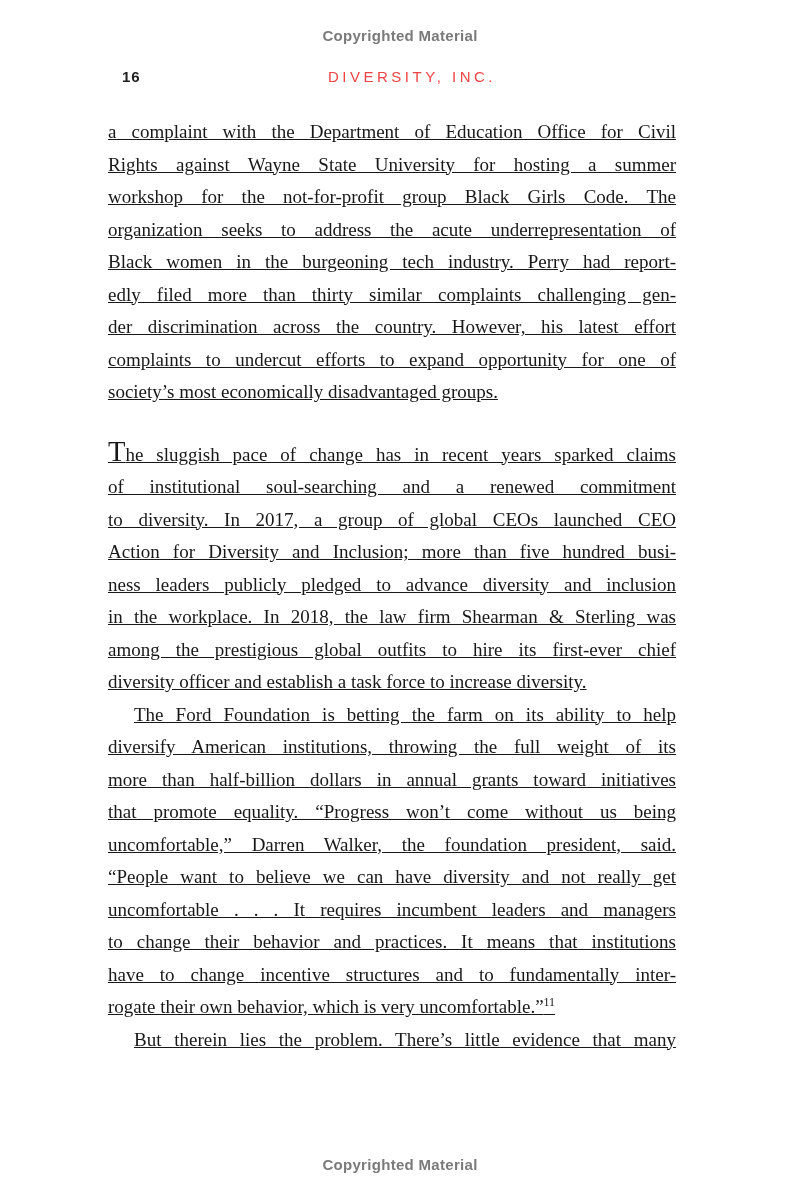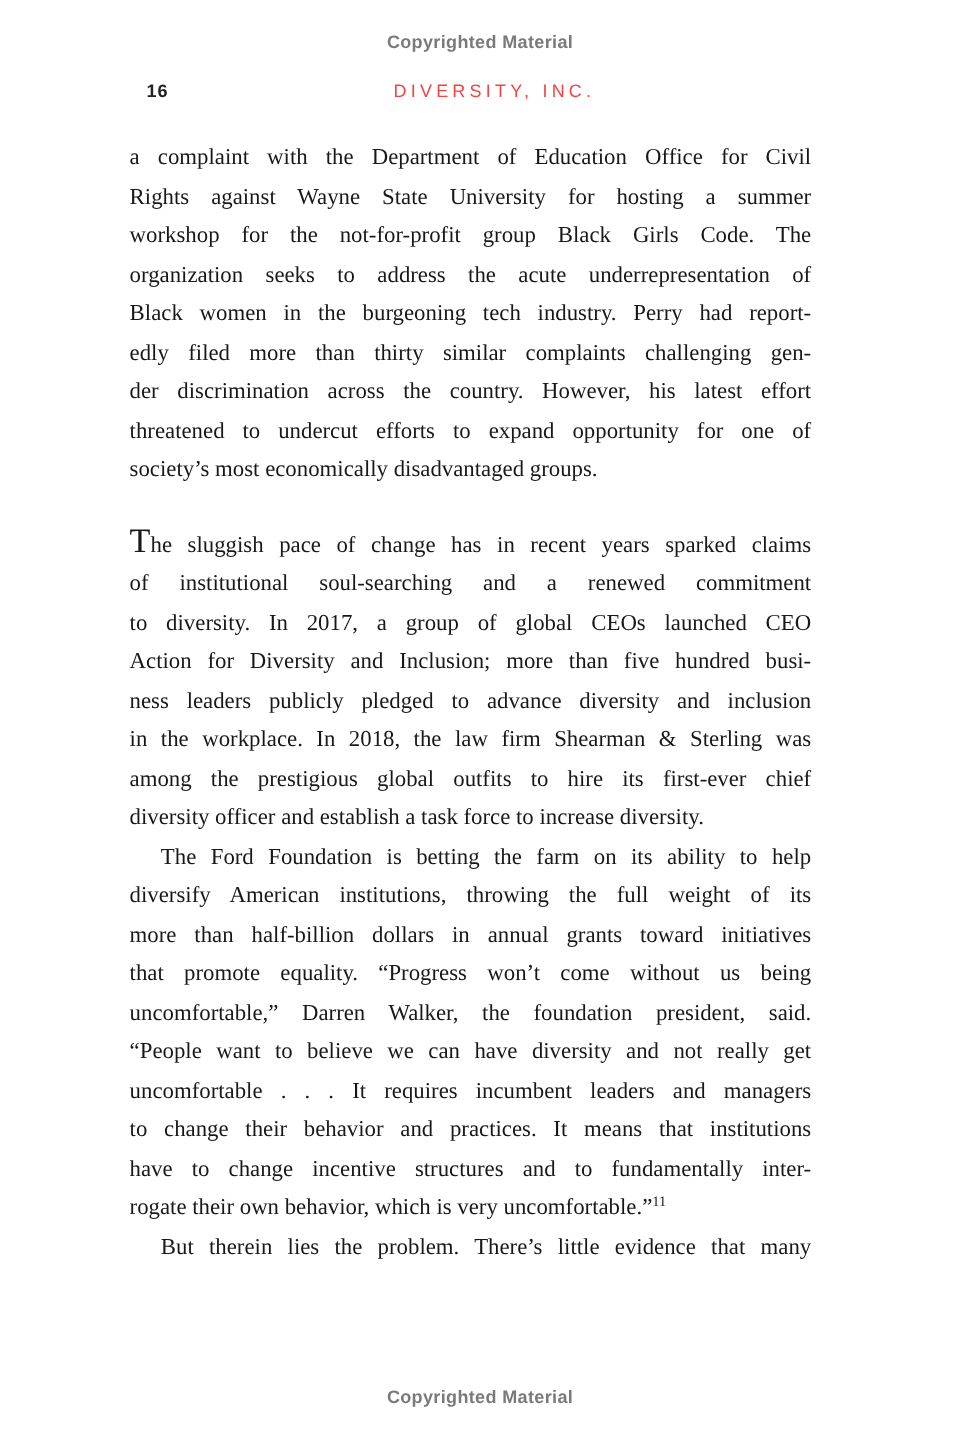--- a/index.html
+++ b/index.html
@@ -63,20 +63,21 @@
     font-size: 19px;
     color: #181818;
   }
   .para { }
   .para.section-start { margin-top: 30px; }
   .line {
     line-height: 32.5px;
     text-align: justify;
     text-align-last: justify;
     white-space: normal;
+    text-decoration: underline;
   }
   .line.last { text-align-last: left; }
   .line.indent { text-indent: 26px; }
   .initial {
     font-size: 28.5px;
     line-height: 0;
   }
   sup.footnote {
     font-size: 12px;
     line-height: 0;
@@ -98,21 +99,21 @@
   <div class="body-text">
 
     <div class="para">
       <div class="line">a complaint with the Department of Education Office for Civil</div>
       <div class="line">Rights against Wayne State University for hosting a summer</div>
       <div class="line">workshop for the not-for-profit group Black Girls Code. The</div>
       <div class="line">organization seeks to address the acute underrepresentation of</div>
       <div class="line">Black women in the burgeoning tech industry. Perry had report-</div>
       <div class="line">edly filed more than thirty similar complaints challenging gen-</div>
       <div class="line">der discrimination across the country. However, his latest effort</div>
-      <div class="line">threatened to undercut efforts to expand opportunity for one of</div>
+      <div class="line">complaints to undercut efforts to expand opportunity for one of</div>
       <div class="line last">society’s most economically disadvantaged groups.</div>
     </div>
 
     <div class="para section-start">
       <div class="line"><span class="initial">T</span><span>he sluggish pace of change has in recent years sparked claims</span></div>
       <div class="line">of institutional soul-searching and a renewed commitment</div>
       <div class="line">to diversity. In 2017, a group of global CEOs launched CEO</div>
       <div class="line">Action for Diversity and Inclusion; more than five hundred busi-</div>
       <div class="line">ness leaders publicly pledged to advance diversity and inclusion</div>
       <div class="line">in the workplace. In 2018, the law firm Shearman &amp; Sterling was</div>

